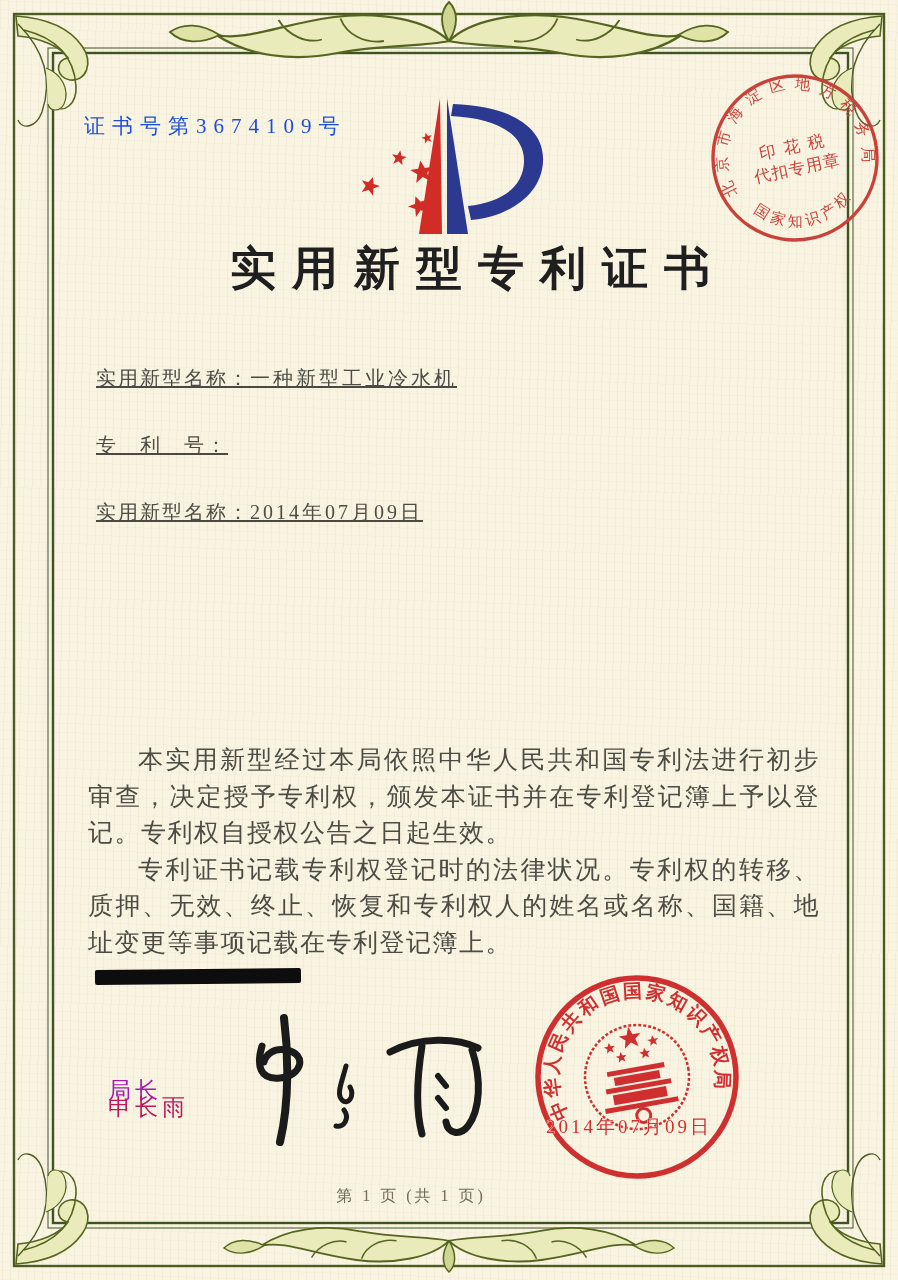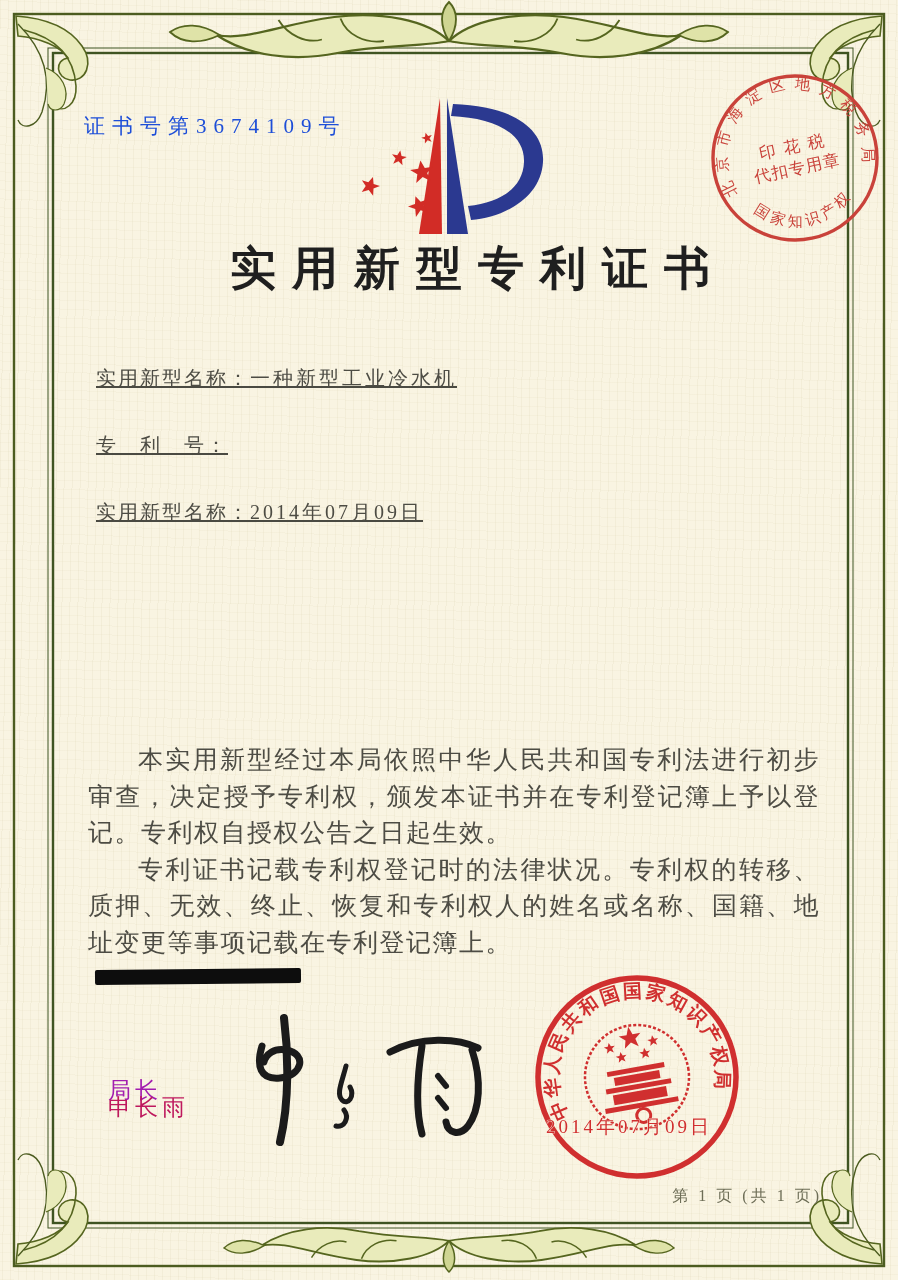--- a/index.html
+++ b/index.html
@@ -26,21 +26,21 @@
   
   .body-text{left:88px;top:742px;width:732px;font-size:25px;line-height:36.5px;
              text-align:justify;color:#4d4c44;letter-spacing:1.5px;}
   .body-text p{margin:0;text-indent:2em;}
   
   .redact{left:95px;top:969px;width:206px;height:15px;background:#0d0d0d;border-radius:2px;
           transform:rotate(-.6deg);}
   
   .sig-title{left:108px;top:1048px;font-size:23px;letter-spacing:4px;color:#a21caf;margin-top:27px;}
   .sig-name{left:108px;top:1092px;font-size:23px;letter-spacing:4px;color:#be185d;}
-  .footer{left:0;top:1186px;width:822px;text-align:right;font-size:16px;
+  .footer{left:0;top:1186px;width:822px;text-align:center;font-size:16px;
           letter-spacing:3px;color:#6d6d56;}
   svg text{font-family:"Liberation Serif","DejaVu Serif",serif;}
 </style>
 </head>
 <body>
 
 <svg class="abs" style="left:0;top:0" width="898" height="1280" viewBox="0 0 898 1280">
   <defs>
     <g id="corner-flourish">
 

